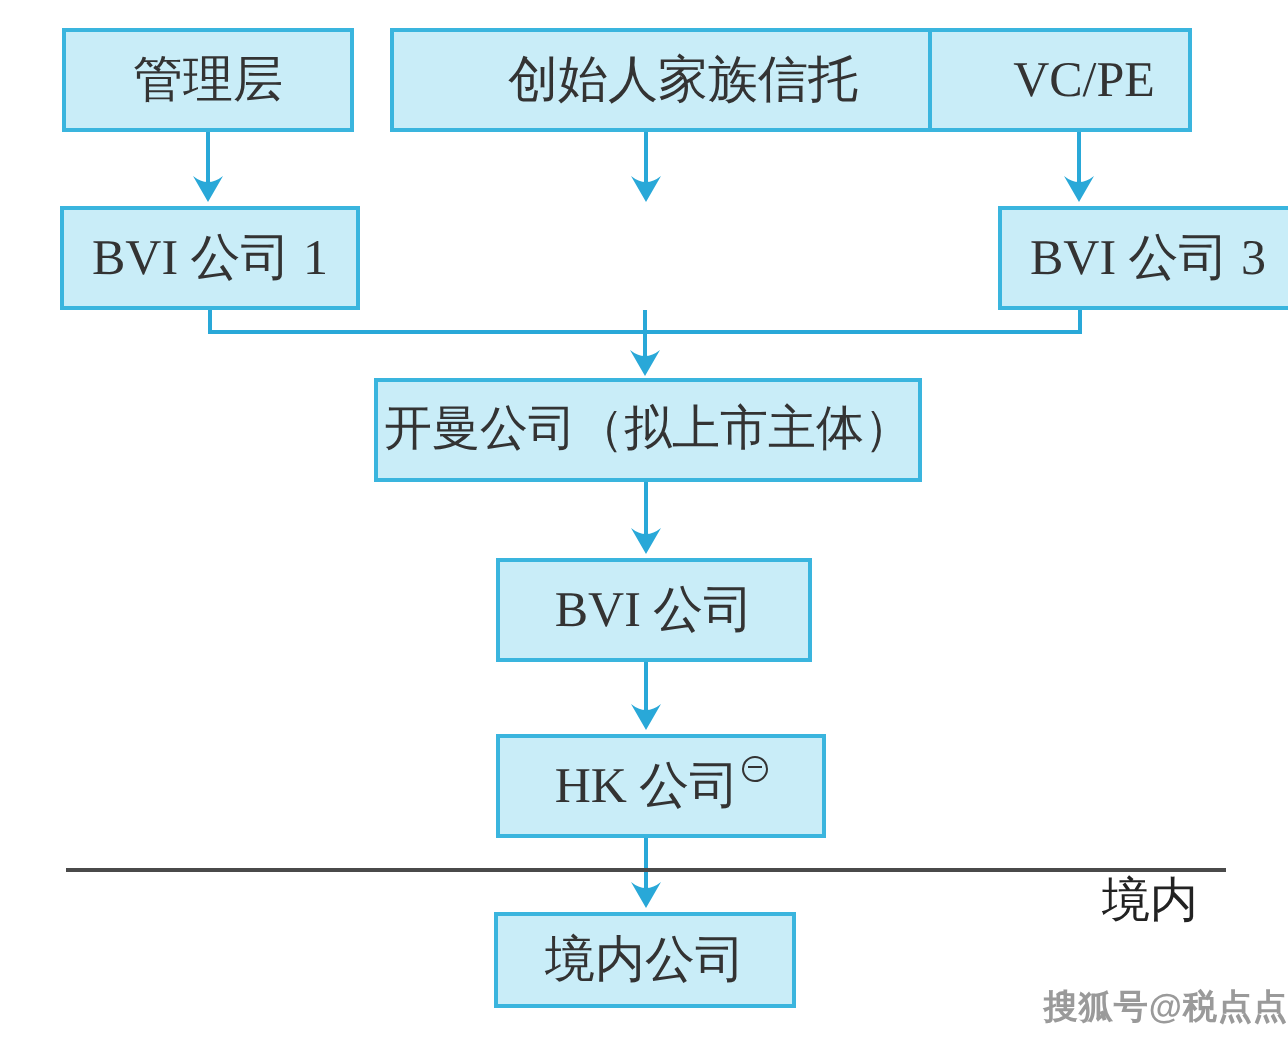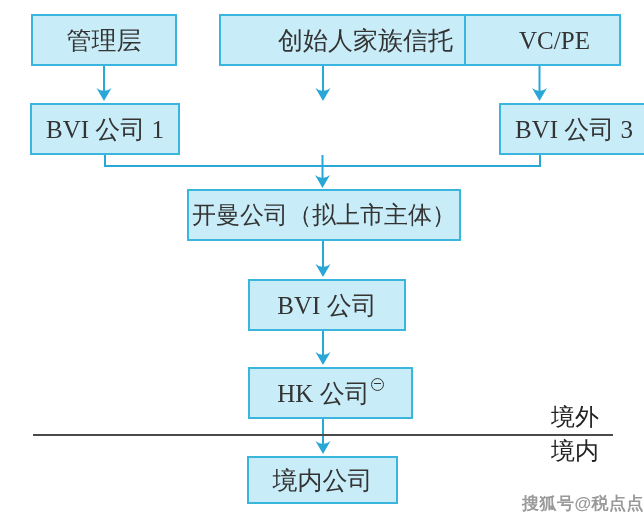--- a/index.html
+++ b/index.html
@@ -63,22 +63,22 @@
     color:var(--watermark-text);
     font-family:"Liberation Sans","DejaVu Sans",sans-serif;
     font-weight:bold;
     font-size:17px;line-height:24px;
     text-align:right;
     letter-spacing:0.5px;
     text-shadow:1px 1px 0 #ffffff;
   }
   
   #node-management{left:31px;top:14px;width:146px;height:52px;}
-  #node-founder-trust{left:195px;top:14px;width:293px;height:52px;margin-left:24px;}
-  #node-vcpe{left:464px;top:14px;width:157px;height:52px;padding-left:24px;}
+  #node-founder-trust{left:195px;top:14px;width:293px;height:52px;}
+  #node-vcpe{left:464px;top:14px;width:132px;height:52px;padding-left:24px;}
   #node-bvi-1{left:30px;top:103px;width:150px;height:52px;}
   #node-bvi-2{left:247px;top:103px;width:151px;height:52px;}
   #node-bvi-3{left:465px;top:103px;width:150px;height:52px;margin-left:34px;}
   #node-cayman{left:187px;top:189px;width:274px;height:52px;font-size:24px;}
   #node-bvi-holding{left:248px;top:279px;width:158px;height:52px;}
   #node-hk{left:248px;top:367px;width:165px;height:52px;}
   #node-domestic{left:247px;top:456px;width:151px;height:48px;font-family:Liberation Serif, serif;}
   #offshore-label{left:544px;top:404px;}
   #onshore-label{left:544px;top:438px;}
 </style>
@@ -153,18 +153,17 @@
 
   <div class="box" id="node-hk">
     <span>HK 公司</span>
       <span class="sup-icon"></span>
   </div>
 
   <div class="box" id="node-domestic">
     <span>境内公司</span>
   </div>
 
-  <div class="region-label" id="offshore-label">境外</div>
   <div class="region-label" id="onshore-label">境内</div>
 
   <div id="watermark">搜狐号@税点点</div>
 
 </div>
 
 </body></html>

